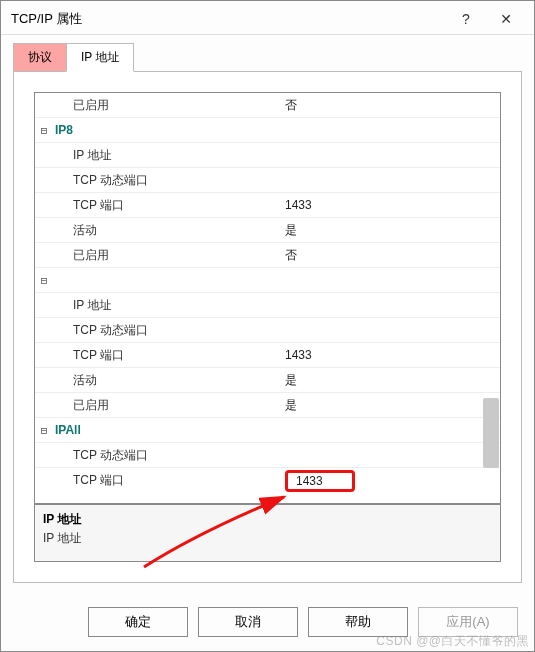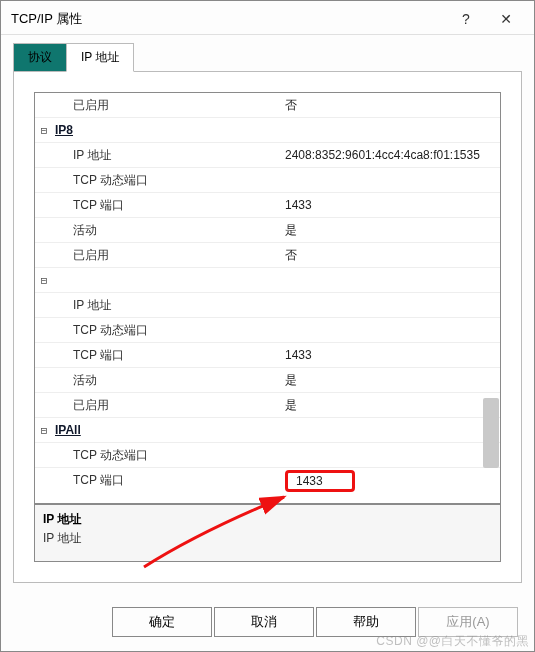--- a/index.html
+++ b/index.html
@@ -50,21 +50,21 @@
       display: flex;
       align-items: flex-end;
       height: 28px;
       position: relative;
       z-index: 2;
     }
     .tab {
       padding: 5px 14px;
       border: 1px solid #bbb;
       border-bottom: none;
-      background: #0f766e;
+      background: #fca5a5;
       margin-right: -1px;
       cursor: default;
       font-size: 12px;
     }
     .tab.active {
       background: #fff;
       position: relative;
       top: 1px;
       border-bottom: 1px solid #fff;
     }
@@ -105,21 +105,21 @@
       color: #555;
       font-size: 11px;
       flex-shrink: 0;
     }
     .indent { width: 18px; flex-shrink: 0; }
     .lbl {
       flex: 0 0 210px;
       padding-left: 2px;
       color: #333;
     }
-    .cat-row .lbl { font-weight: bold; color: #0f172a; text-decoration: underline; }
+    .cat-row .lbl { font-weight: bold; color: #0f766e; }
     .val {
       flex: 1;
       padding-left: 4px;
       color: #222;
       white-space: nowrap;
       overflow: hidden;
     }
     .highlight-box {
       border: 3px solid #e11;
       border-radius: 4px;
@@ -143,21 +143,21 @@
       padding: 6px 8px;
       background: #f6f6f6;
       border-top: 1px solid #8a8a8a;
       margin-top: 0;
     }
     .desc-title { font-weight: bold; margin-bottom: 2px; }
     .desc-body { color: #333; }
     .footer {
       display: flex;
       justify-content: flex-end;
-      gap: 2px;
+      gap: 10px;
       padding: 12px 16px 14px 16px;
     }
     .btn {
       width: 100px;
       height: 30px;
       border: 1px solid #888;
       background: #fdfdfd;
       font-size: 13px;
       display: flex;
       align-items: center;
@@ -209,21 +209,20 @@
           </div>
 
           <div class="row cat-row">
             <span class="expander">⊟</span>
             <span class="lbl">IP8</span>
           </div>
           <div class="row">
             <span class="expander"></span>
               <span class="indent"></span>
             <span class="lbl">IP 地址</span>
-            <span class="val">2408:8352:9601:4cc4:4ca8:f01:1535</span>
           </div>
           <div class="row">
             <span class="expander"></span>
               <span class="indent"></span>
             <span class="lbl">TCP 动态端口</span>
             <span class="val"></span>
           </div>
           <div class="row">
             <span class="expander"></span>
               <span class="indent"></span>

